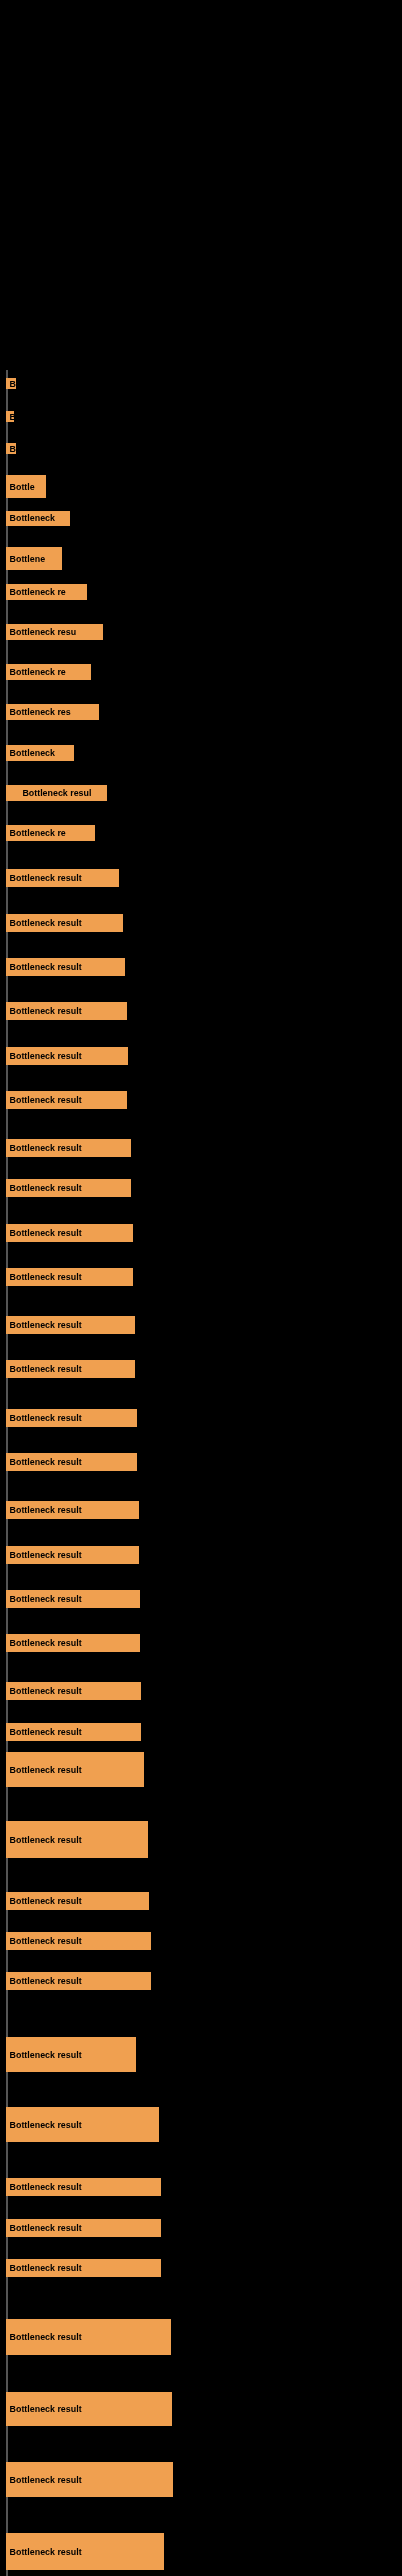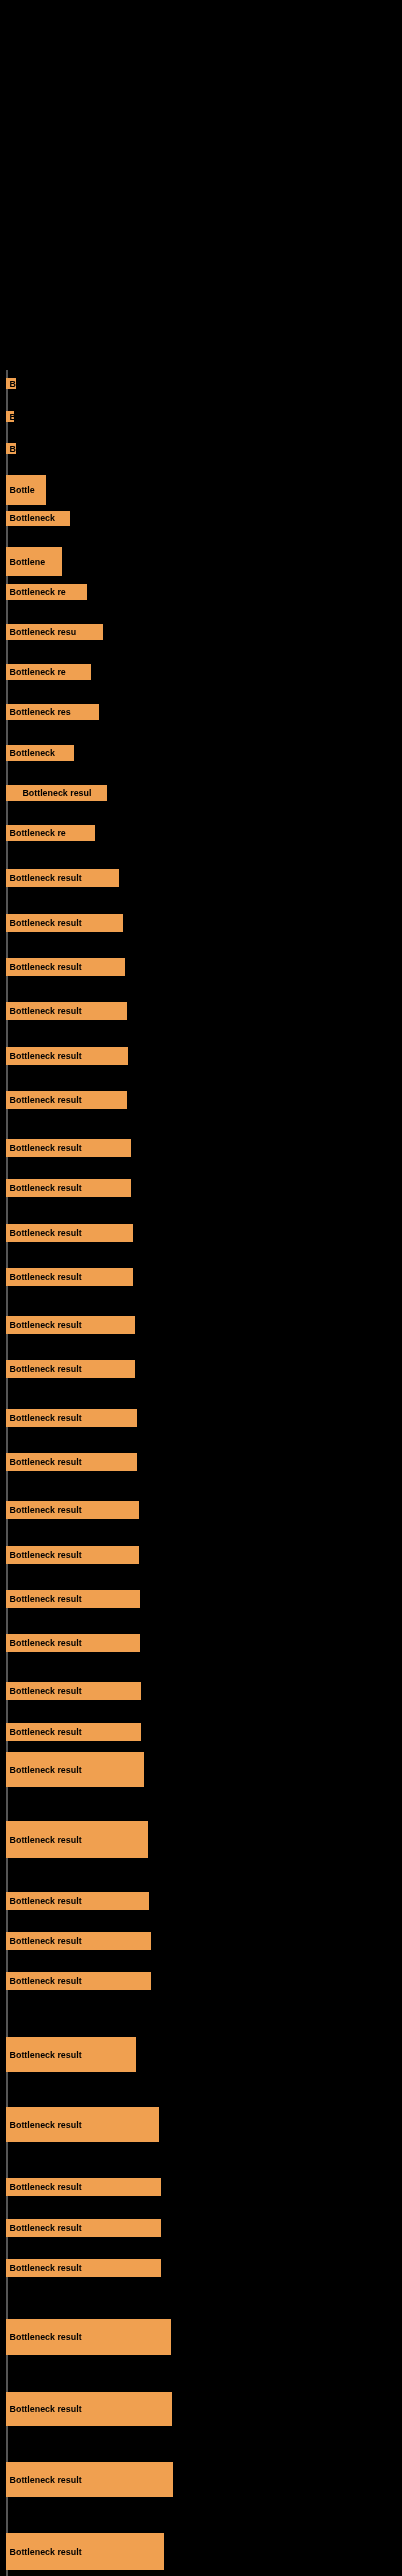--- a/index.html
+++ b/index.html
@@ -47,23 +47,23 @@
 <body>
 
 <span class="site-title"></span>
 
 <div class="vertical-line" id="vertical-line" style="top: 370px; height: 2206px;"></div>
 
 <div id="bars-container">
     <div class="bottleneck-bar" style="top: 378px; left: 6.4px; width: 9.7px; height: 11.3px;">B</div>
     <div class="bottleneck-bar" style="top: 411px; left: 6.4px; width: 8px; height: 11.3px;">B</div>
     <div class="bottleneck-bar" style="top: 443px; left: 6.4px; width: 9.7px; height: 11.3px;">B</div>
-    <div class="bottleneck-bar" style="top: 475px; left: 6.4px; width: 40px; height: 30px;">Bottle</div>
+    <div class="bottleneck-bar" style="top: 475px; left: 6.4px; width: 40px; height: 23px;">Bottle</div>
     <div class="bottleneck-bar" style="top: 511px; left: 6.4px; width: 64px; height: 14.5px;">Bottleneck</div>
-    <div class="bottleneck-bar" style="top: 547px; left: 6.4px; width: 56px; height: 29px; text-align: center;">Bottlene</div>
+    <div class="bottleneck-bar" style="top: 547px; left: 6.4px; width: 56px; height: 23px; text-align: center;">Bottlene</div>
     <div class="bottleneck-bar" style="top: 584px; left: 6.4px; width: 81px; height: 16px;">Bottleneck re</div>
     <div class="bottleneck-bar" style="top: 624px; left: 6.4px; width: 97px; height: 16px;">Bottleneck resu</div>
     <div class="bottleneck-bar" style="top: 664px; left: 6.4px; width: 85px; height: 16px;">Bottleneck re</div>
     <div class="bottleneck-bar" style="top: 704px; left: 6.4px; width: 93px; height: 16px;">Bottleneck res</div>
     <div class="bottleneck-bar" style="top: 745px; left: 6.4px; width: 68px; height: 16px;">Bottleneck</div>
     <div class="bottleneck-bar" style="top: 785px; left: 6.4px; width: 101px; height: 16px; padding-left: 16px;">Bottleneck resul</div>
     <div class="bottleneck-bar" style="top: 825px; left: 6.4px; width: 89px; height: 16px;">Bottleneck re</div>
     <div class="bottleneck-bar" style="top: 869px; left: 6.4px; width: 113px; height: 17.7px;">Bottleneck result</div>
     <div class="bottleneck-bar" style="top: 914px; left: 6.4px; width: 117px; height: 17.7px;">Bottleneck result</div>
     <div class="bottleneck-bar" style="top: 958px; left: 6.4px; width: 119px; height: 17.7px;">Bottleneck result</div>

